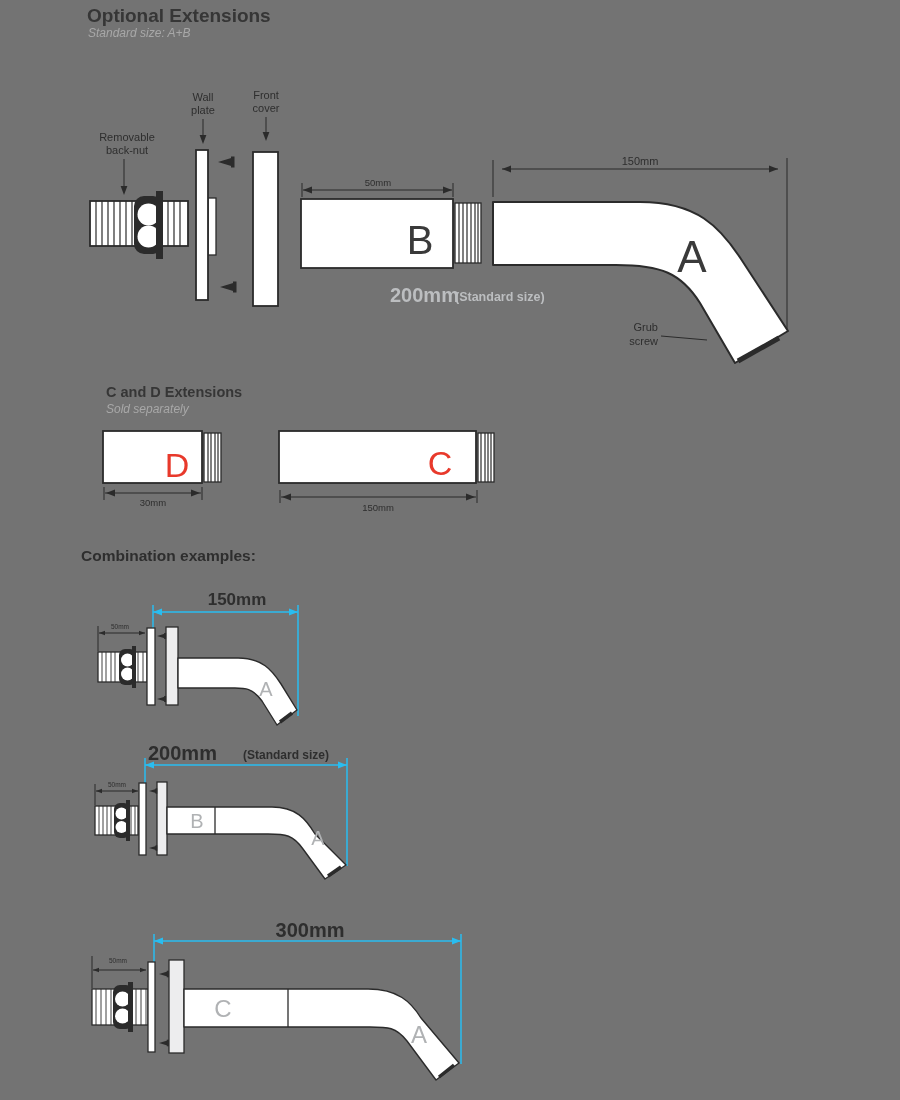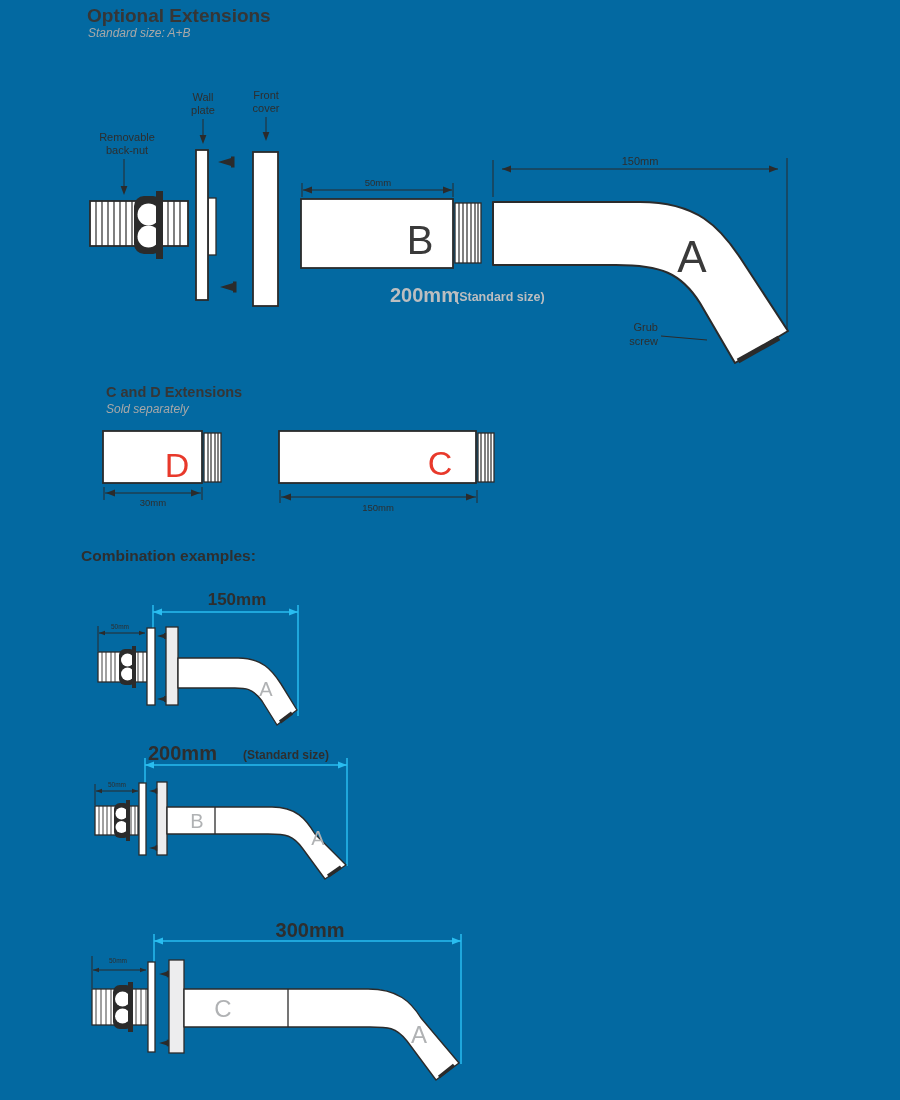--- a/index.html
+++ b/index.html
@@ -1,16 +1,16 @@
 <!DOCTYPE html>
 <html><head>
 <meta charset="utf-8">
 <style>
   html,body{margin:0;padding:0;background:#ffffff;}
-  .stage{position:relative;width:900px;height:1100px;background:#0369a1;overflow:hidden;}
+  .stage{position:relative;width:900px;height:1100px;background:#737373;overflow:hidden;}
   svg{position:absolute;left:0;top:0;}
   text{font-family:"Liberation Sans", sans-serif;fill:#2e2e2e;}
   .t-title{font-size:19px;font-weight:bold;fill:#363636;}
   .t-sub{font-size:12px;font-style:italic;fill:#a8a8a8;}
   .t-head{font-size:14.5px;font-weight:bold;fill:#363636;}
   .t-label{font-size:11px;fill:#2e2e2e;}
   .t-dim{font-size:9.5px;}
   .t-dim-lg{font-size:11px;}
   .t-tiny{font-size:6.5px;}
   .t-gray-big{font-size:20px;font-weight:bold;fill:#bcbec0;}

